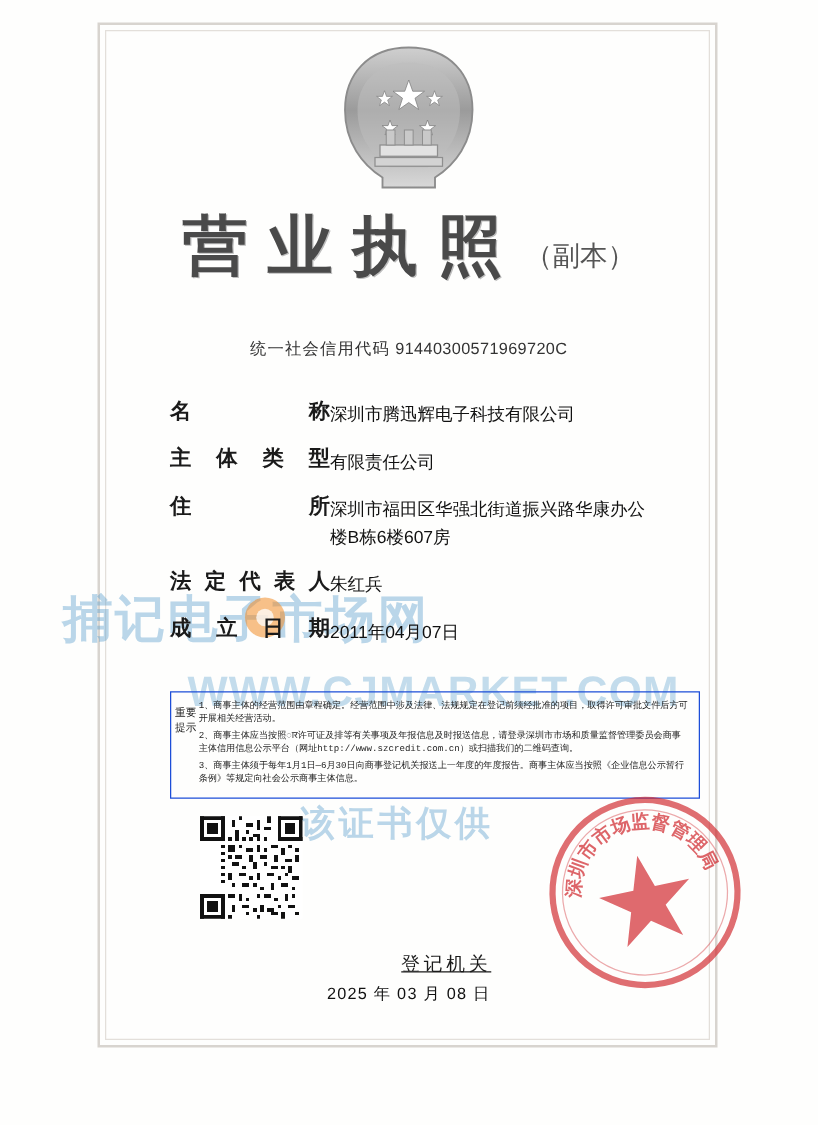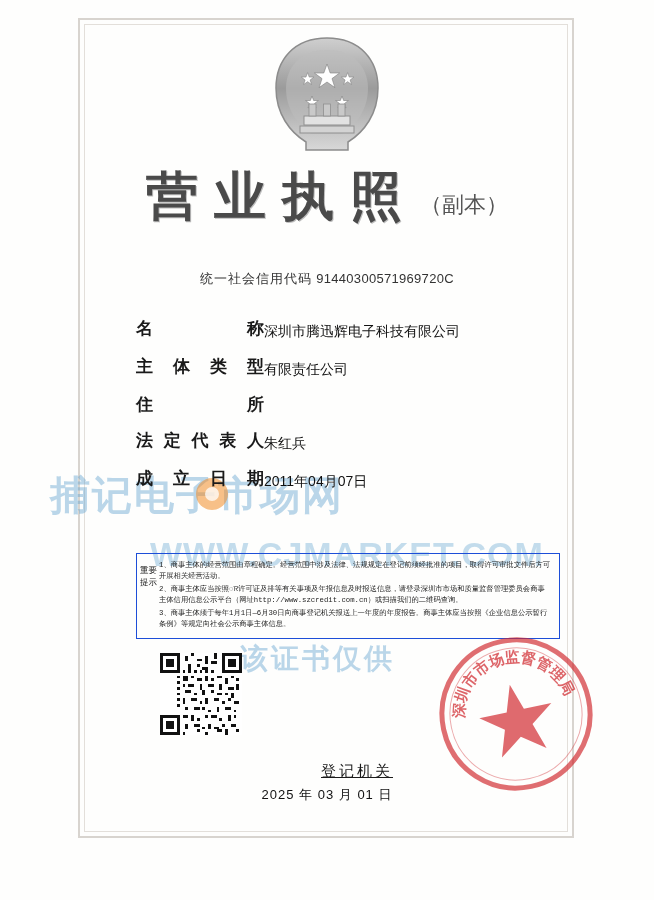--- a/index.html
+++ b/index.html
@@ -333,20 +333,24 @@
         <span>类</span>
         <span>型</span>
       </div>
       <div class="field-value">有限责任公司</div>
     </div>
 
     <div class="field-row">
       <div class="field-label">
         <span>住</span>
         <span>所</span>
+      </div>
+      <div class="field-value">
+        <span>深圳市福田区华强北街道振兴路华康办公</span>
+        <span class="line2">楼B栋6楼607房</span>
       </div>
     </div>
 
     <div class="field-row">
       <div class="field-label">
         <span>法</span>
         <span>定</span>
         <span>代</span>
         <span>表</span>
         <span>人</span>
@@ -499,18 +503,18 @@
 
   <div class="registrar">
     <span class="registrar-title">登记机关</span>
   </div>
 
   <div class="reg-date">
     <span class="num">2025</span>
     <span>年</span>
     <span class="num">03</span>
     <span>月</span>
-    <span class="num">01</span>
+    <span class="num">08</span>
     <span>日</span>
   </div>
 
 
 </div>
 
 </body></html>

